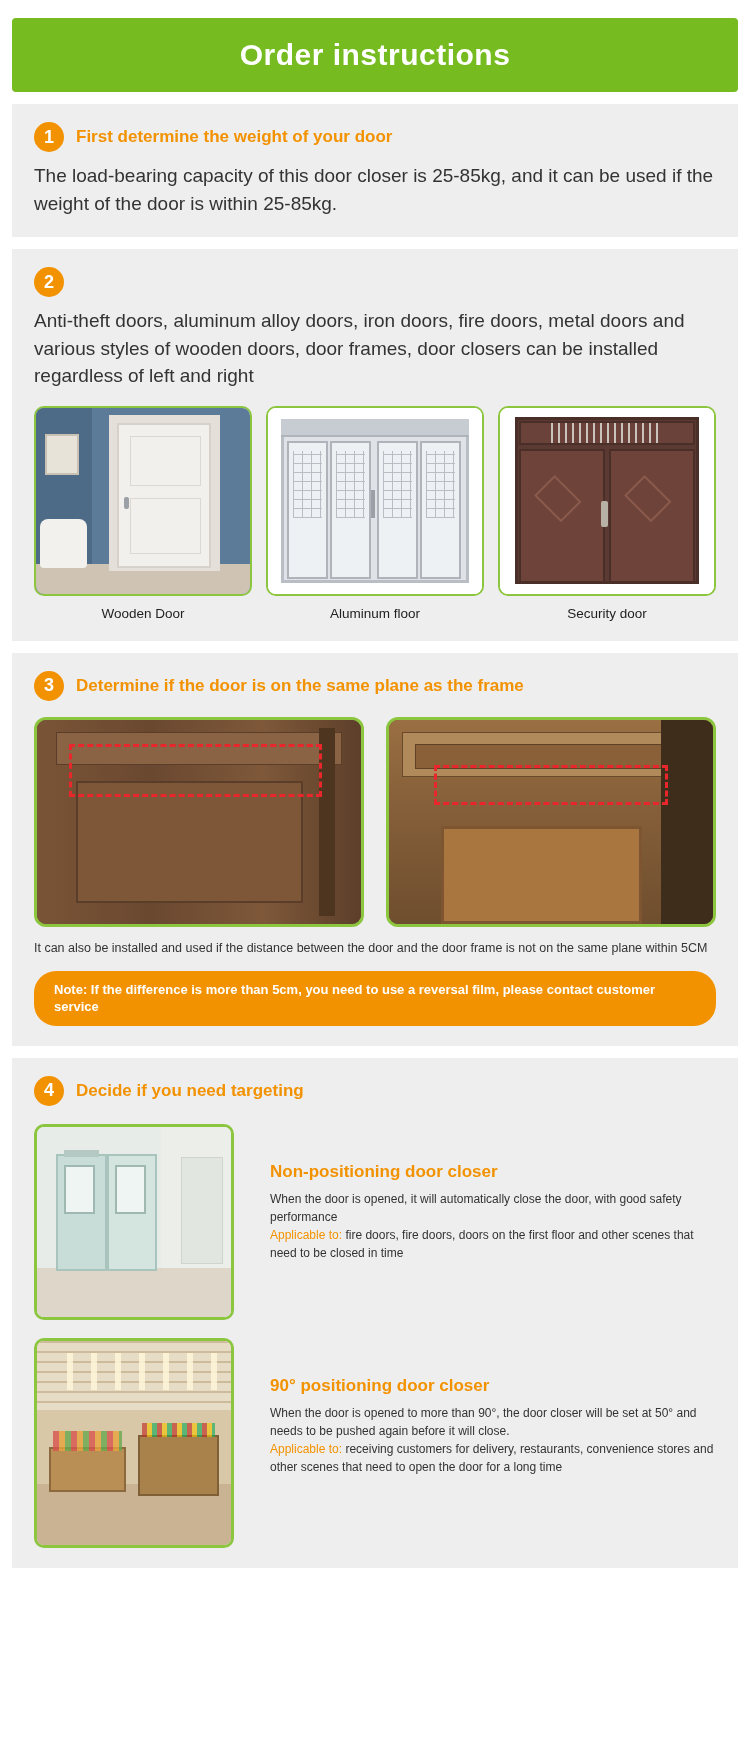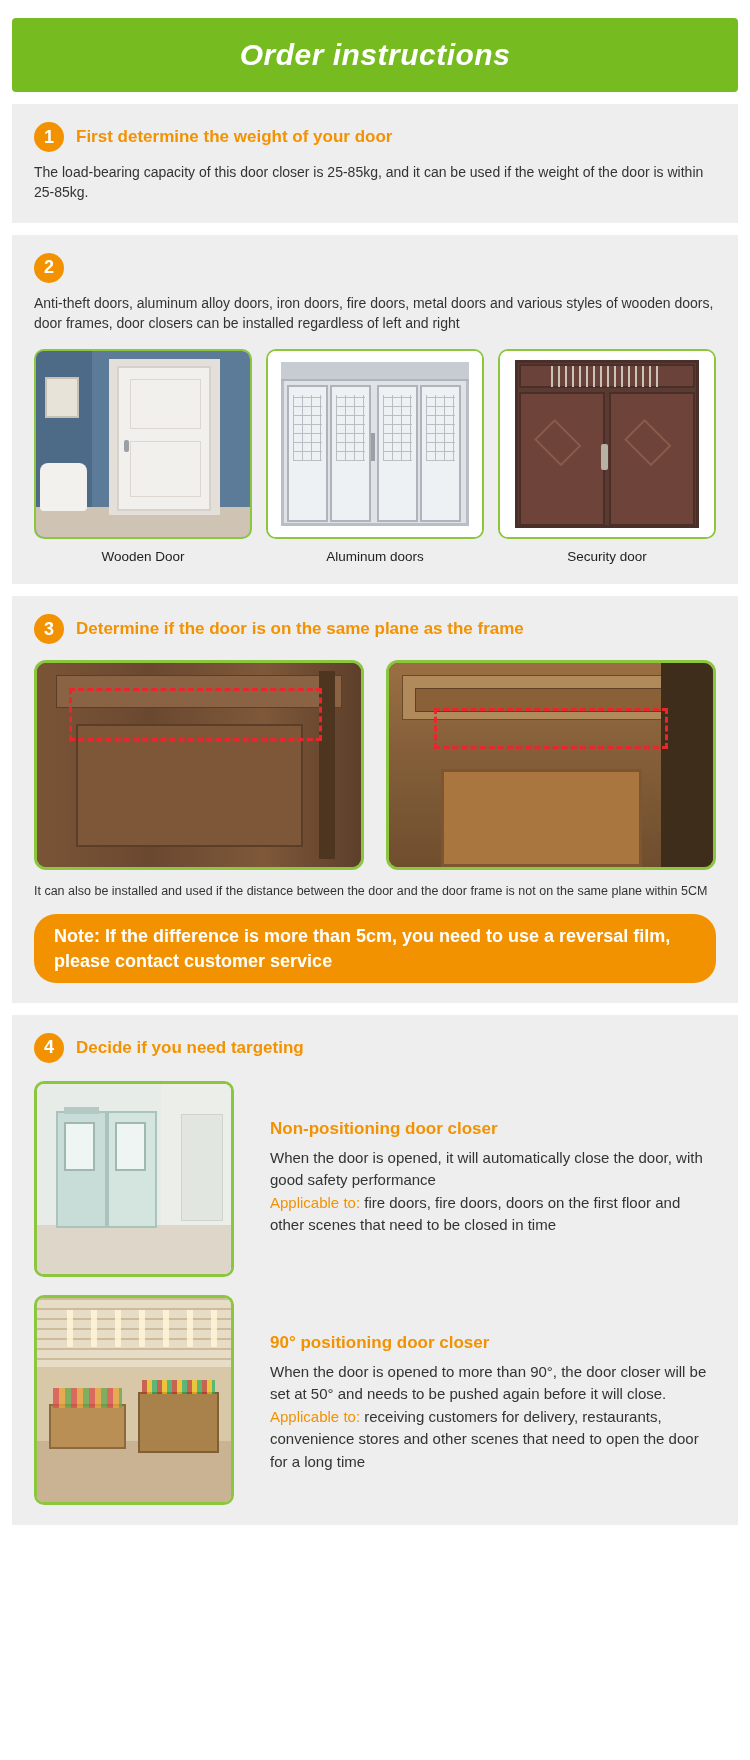--- a/index.html
+++ b/index.html
@@ -22,21 +22,20 @@
 
   
   .header {
     margin: 18px 12px 0 12px;
     height: 74px;
     background: #76bc21;
     border-radius: 4px;
     display: flex;
     align-items: center;
     justify-content: center;
-    font-style: italic;
   }
   .header-title {
     color: #ffffff;
     font-size: 30px;
     font-weight: bold;
     letter-spacing: 0.5px;
   }
 
   
   .section {
@@ -62,21 +61,21 @@
     flex: 0 0 30px;
   }
   .section-title {
     color: #f39200;
     font-size: 17px;
     font-weight: bold;
   }
   .section-body {
     margin-top: 10px;
     margin-left: 0px;
-    font-size: 14px;
+    font-size: 19px;
     line-height: 1.45;
     color: #333333;
   }
 
   
   .card-row {
     display: flex;
     gap: 14px;
     margin-top: 16px;
   }
@@ -196,21 +195,21 @@
   }
 
   .cap-row { display:flex; gap:22px; margin-top:12px; }
   .cap-col { flex:1 1 0; font-size:12.5px; line-height:1.45; color:#333; }
   .note-pill {
     margin-top: 14px;
     background: #f39200;
     color: #ffffff;
     border-radius: 22px;
     padding: 10px 20px;
-    font-size: 18px;
+    font-size: 13px;
     line-height: 1.35;
     font-weight: bold;
   }
 
   
   .feature {
     display: flex;
     gap: 36px;
     margin-top: 18px;
     align-items: flex-start;
@@ -224,21 +223,21 @@
     position: relative;
   }
   .feature-photo.tall { height: 210px; }
   .feature-text { flex: 1 1 auto; padding-top: 38px; }
   .feature-title {
     color: #f39200;
     font-size: 17px;
     font-weight: bold;
     margin-bottom: 8px;
   }
-  .feature-body { font-size: 15px; line-height: 1.5; color: #333333; }
+  .feature-body { font-size: 12px; line-height: 1.5; color: #333333; }
   .applicable { color: #f39200; }
 
   
   .hc-bg { position:absolute; inset:0; background:#e7ece8; }
   .hc-floor { position:absolute; left:0; bottom:0; width:100%; height:26%; background:#ddd6c9; }
   .hc-door-l { position:absolute; left:10%; top:14%; width:26%; height:62%; background:#c8ddd8; border:2px solid #a9c4bd;}
   .hc-door-r { position:absolute; left:36%; top:14%; width:26%; height:62%; background:#d4e5e0; border:2px solid #a9c4bd;}
   .hc-win-l { position:absolute; left:14%; top:20%; width:16%; height:26%; background:#eef5f3; border:2px solid #9fb9b2;}
   .hc-win-r { position:absolute; left:40%; top:20%; width:16%; height:26%; background:#eef5f3; border:2px solid #9fb9b2;}
   .hc-wall-r { position:absolute; right:0; top:0; width:36%; height:100%; background:#eceee9;}
@@ -315,21 +314,21 @@
               </div>
             <div class="al-panel al-p3">
                 <div class="al-grid"></div>
               </div>
             <div class="al-panel al-p4">
                 <div class="al-grid"></div>
               </div>
             <div class="al-handle"></div>
           </div>
         </div>
-        <div class="card-caption">Aluminum doors</div>
+        <div class="card-caption">Aluminum floor</div>
       </div>
 
       <div class="card">
         <div class="card-frame">
           <div class="ill">
             <div class="sd-bg"></div>
             <div class="sd-frame"></div>
             <div class="sd-top"></div>
             <div class="sd-grille"></div>
             <div class="sd-leaf-l">

